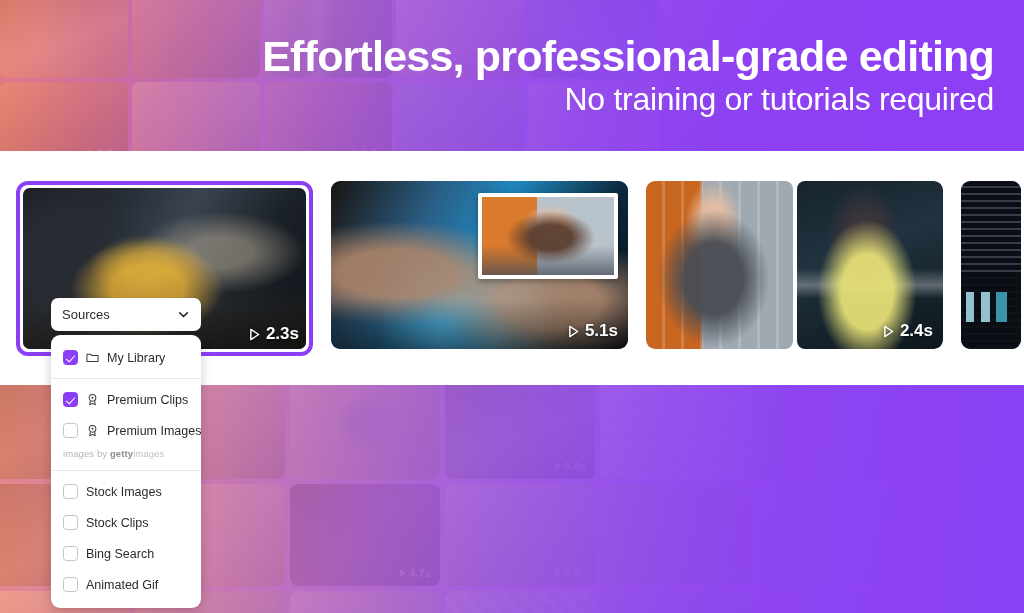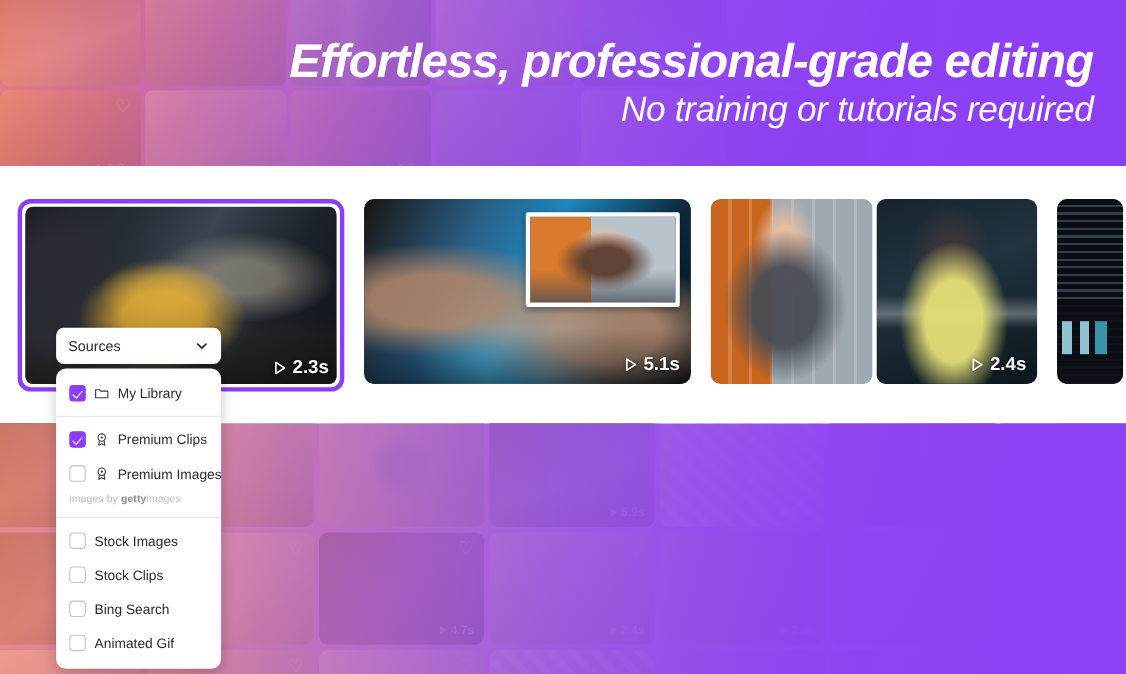--- a/index.html
+++ b/index.html
@@ -40,21 +40,20 @@
         rgba(146,72,240,0.95) 58%,
         rgba(142,65,244,0.985) 72%,
         rgba(141,63,245,1) 88%,
         rgba(141,63,245,1) 100%);
   }
   .hero-text {
     position: absolute; left: 0; top: 0; width: 1024px; height: 151px;
     padding-right: 30px;
     display: flex; flex-direction: column; align-items: flex-end;
     justify-content: center;
-    font-style: italic;
   }
   .hero-title {
     color: #ffffff;
     font-size: 43px;
     font-weight: bold;
     letter-spacing: -0.8px;
     line-height: 1.05;
     white-space: nowrap;
     text-align: right;
     margin-bottom: 2px;
@@ -77,21 +76,21 @@
   .cards {
     position: absolute; left: 16px; top: 30px;
     display: flex; gap: 18px;
   }
   .card {
     position: relative;
     width: 297px; height: 168px;
     border-radius: 9px;
     overflow: hidden;
     flex: 0 0 auto;
-    background: #14532d;
+    background: #3b82f6;
   }
   .card.sel {
     width: 297px; height: 175px;
     border: 4px solid #8b3ef5;
     border-radius: 12px;
     padding: 3px;
     background: #ffffff;
     overflow: visible;
   }
   .card.sel .shot { border-radius: 7px; }

